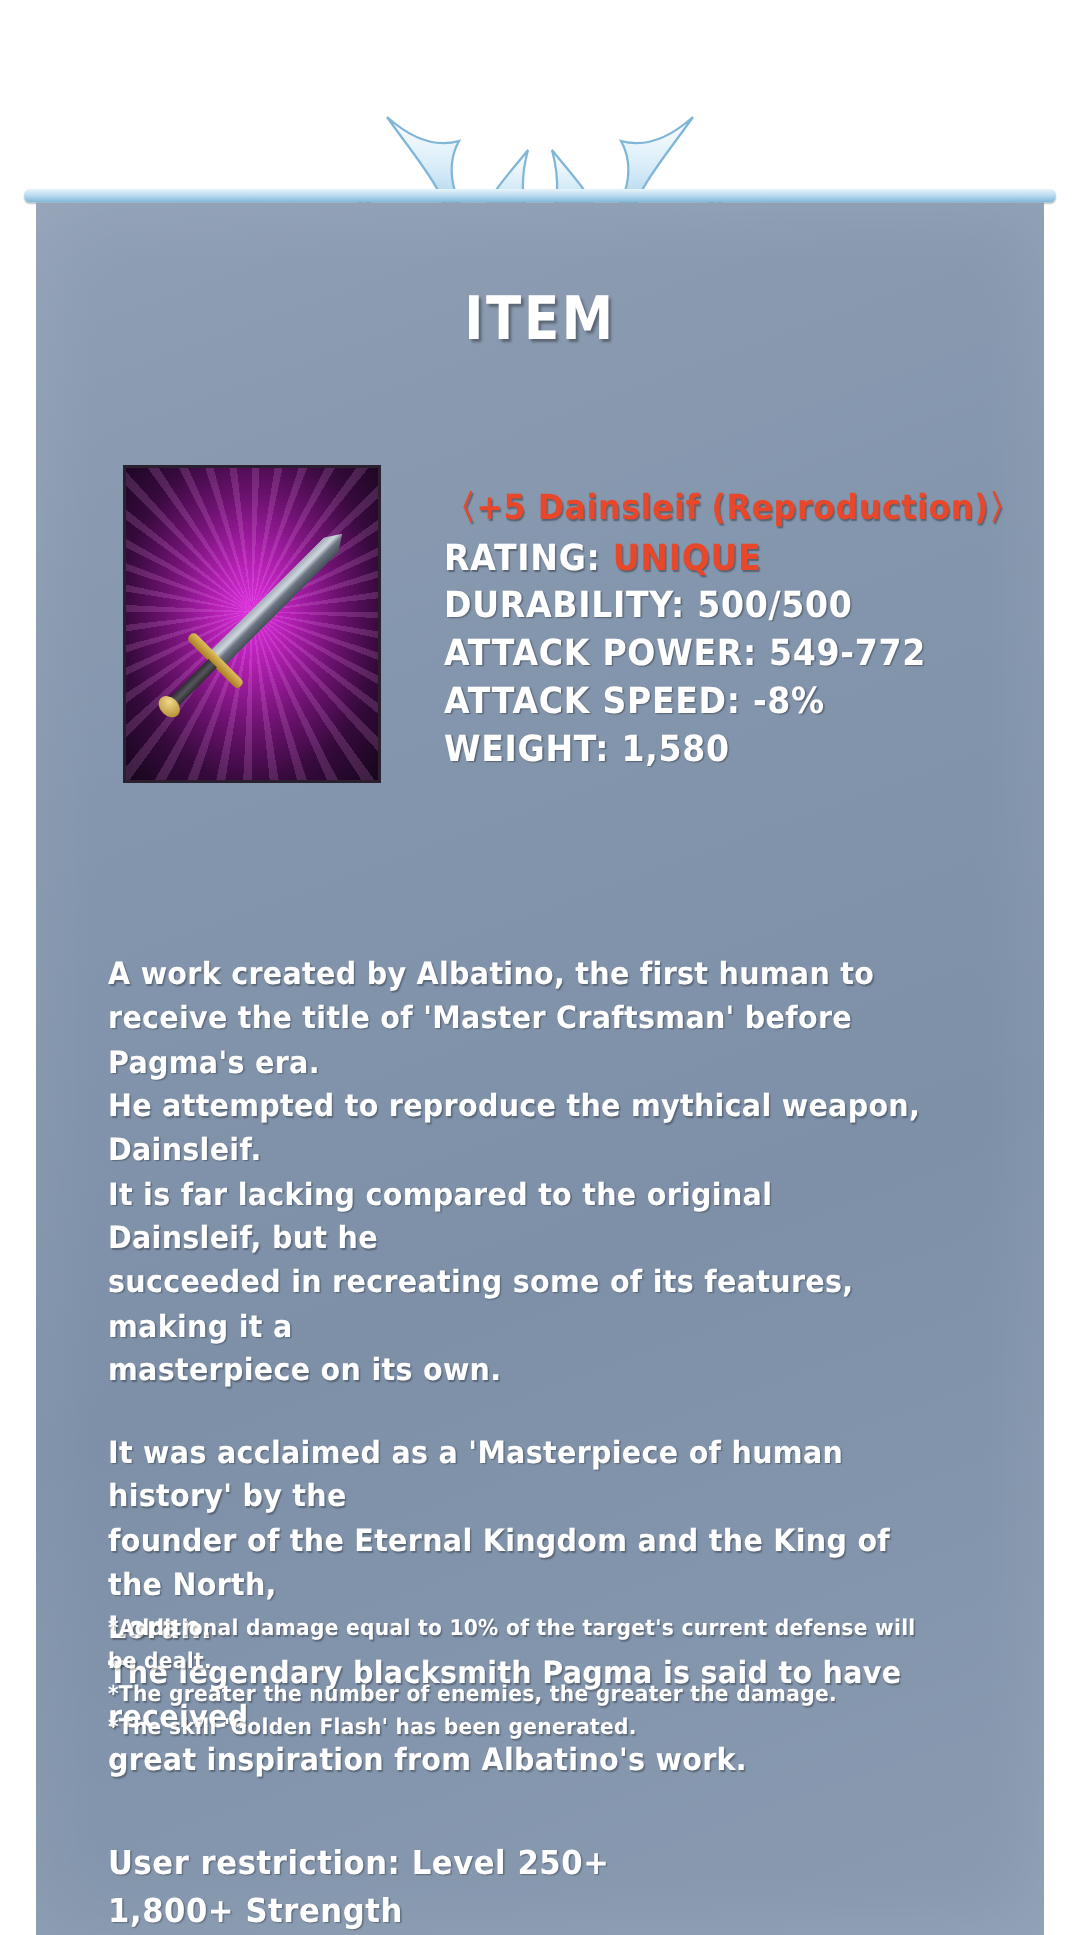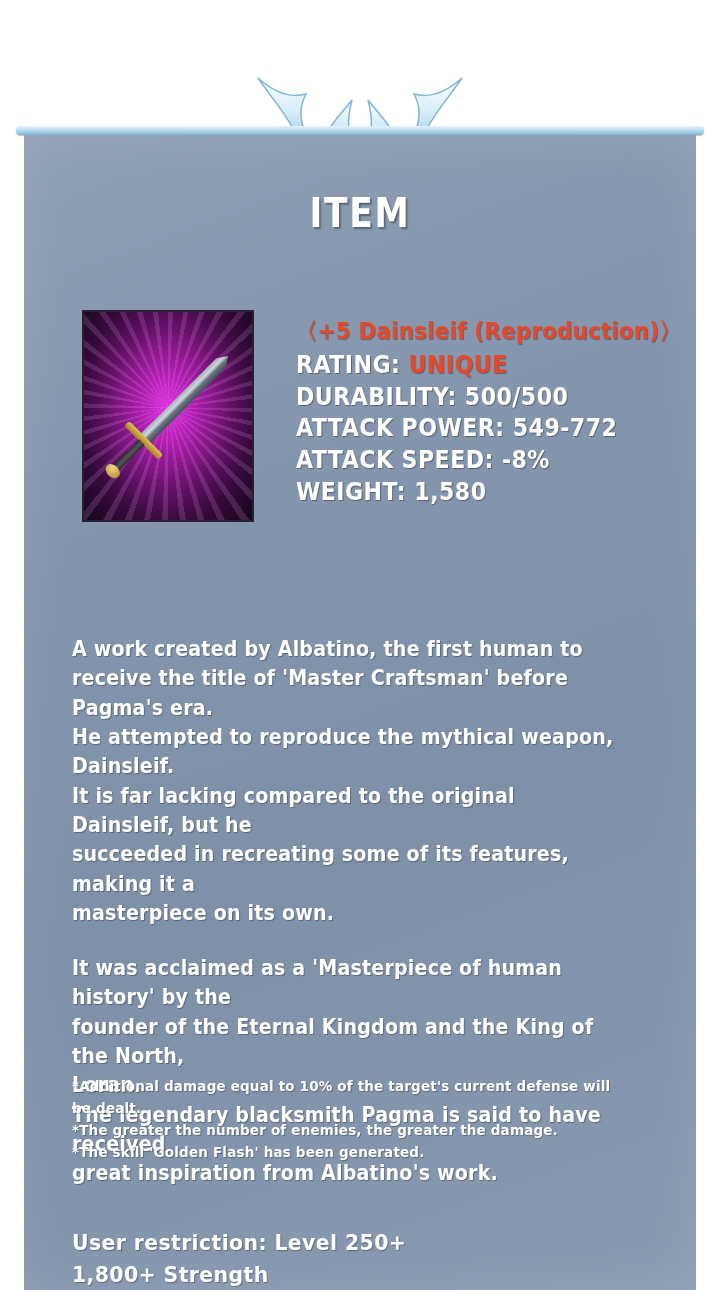--- a/index.html
+++ b/index.html
@@ -63,21 +63,21 @@
     transform: scaleX(.86);
   }
 
   
   .item-row {
     position: absolute;
     top: 175px;
     left: 0;
     width: 100%;
     display: flex;
-    align-items: flex-start;
+    align-items: center;
   }
   .item-image {
     width: 172px;
     height: 212px;
     margin-left: 58px;
     position: relative;
     background: radial-gradient(ellipse at 50% 46%, #e032e0 0%, #b11fb1 22%, #6d1270 48%, #360a3c 72%, #16061c 100%);
     border: 2px solid #2a2030;
     flex: none;
     overflow: hidden;

